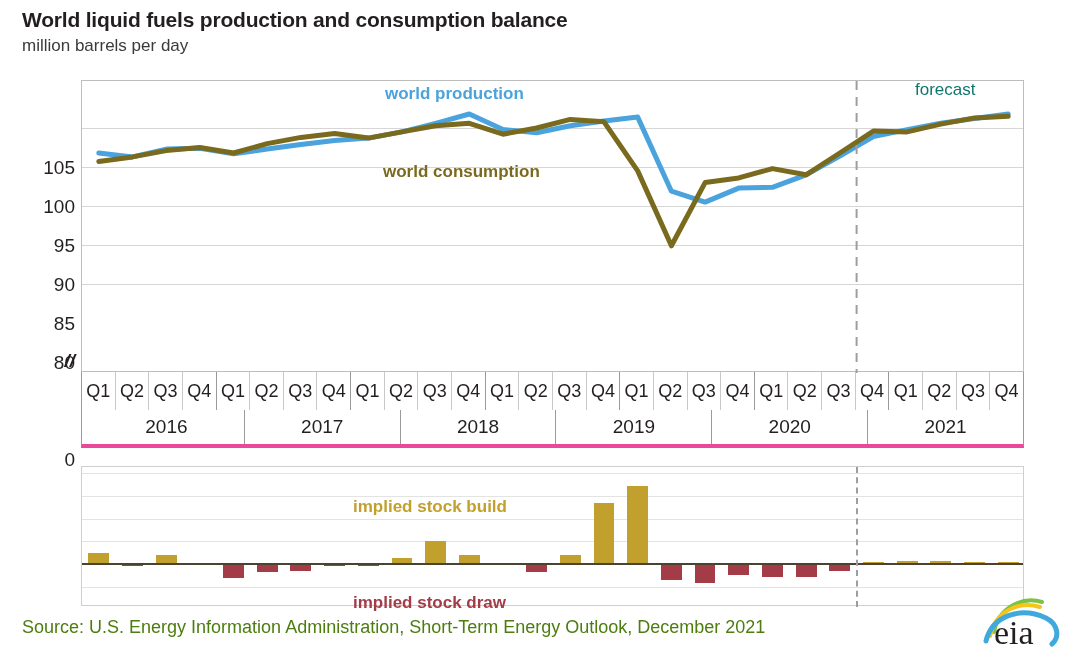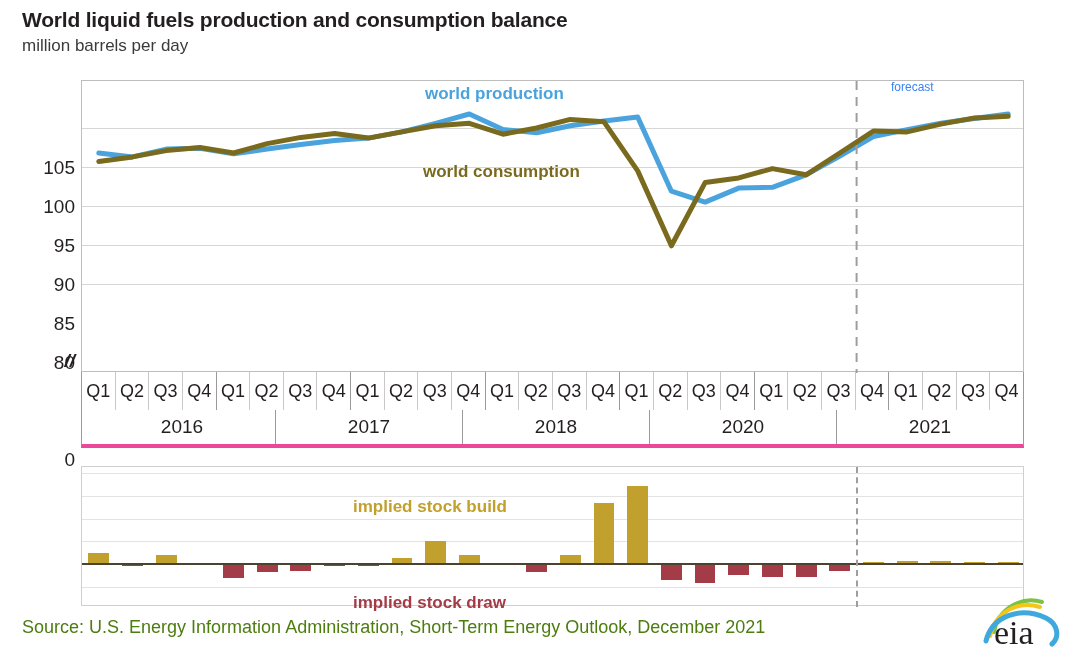--- a/index.html
+++ b/index.html
@@ -28,22 +28,22 @@
   .ytick{
     position:absolute;right:0;width:66px;text-align:right;
     font-size:19px;color:#231f20;transform:translateY(-50%);
   }
   #ylabels-upper{position:absolute;left:0;top:80px;width:75px;height:292px;}
   .axis-break{
     position:absolute;right:0;width:66px;text-align:right;
     font-size:19px;font-style:italic;font-weight:bold;color:#231f20;
   }
 
-  .series-label{position:absolute;font-size:17px;font-weight:bold;white-space:nowrap;margin-left:40px;}
-  .forecast-label{position:absolute;font-size:12px;color:#3b82f6;white-space:nowrap;}
+  .series-label{position:absolute;font-size:17px;font-weight:bold;white-space:nowrap;}
+  .forecast-label{position:absolute;font-size:17px;color:#0f766e;white-space:nowrap;margin-left:24px;}
 
   
   #xaxis{position:absolute;left:81px;top:372px;width:766px;height:76px;}
   #q-row{position:absolute;left:0;top:0;width:943px;height:38px;
          border-left:1px solid #9a9a9a;border-right:1px solid #9a9a9a;
          box-sizing:border-box;display:flex;}
   .q-cell{
     flex:1 1 0;display:flex;align-items:center;justify-content:center;
     font-size:18px;color:#231f20;border-right:1px solid #c9c9c9;box-sizing:border-box;
   }
@@ -137,20 +137,21 @@
         <div class="q-cell yr-end">Q4</div>
         <div class="q-cell">Q1</div>
         <div class="q-cell">Q2</div>
         <div class="q-cell">Q3</div>
         <div class="q-cell yr-end">Q4</div>
       </div>
     <div id="y-row">
         <div class="y-cell">2016</div>
         <div class="y-cell">2017</div>
         <div class="y-cell">2018</div>
+        <div class="y-cell">2019</div>
         <div class="y-cell">2020</div>
         <div class="y-cell">2021</div>
       </div>
   </div>
 
   <div id="ylabels-lower"></div>
 
   <div id="bar-panel">
     <div id="bar-plot">
         <div class="gridline" style="top: 6px; background: rgb(227, 227, 227);"></div>

